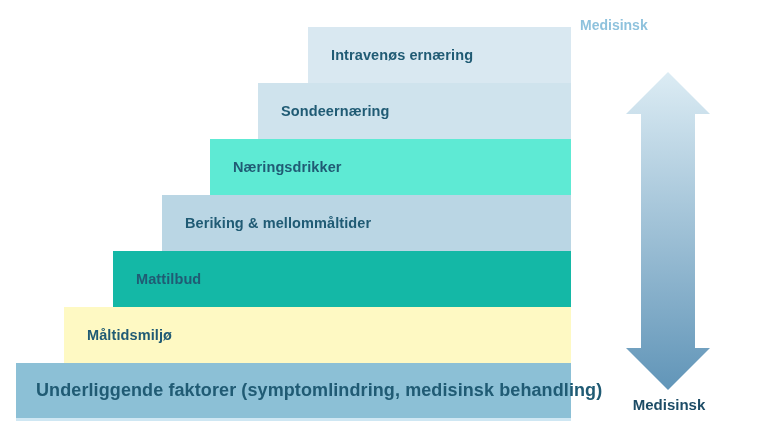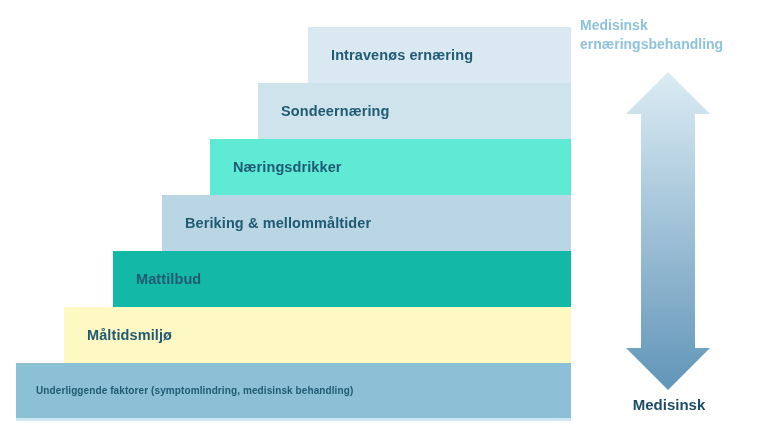--- a/index.html
+++ b/index.html
@@ -25,21 +25,21 @@
     white-space:nowrap;
   }
   
   .s0{left:308px;top:27px; width:263px;height:56px;}
   .s1{left:258px;top:83px; width:313px;height:56px;}
   .s2{left:210px;top:139px;width:361px;height:56px;}
   .s3{left:162px;top:195px;width:409px;height:56px;}
   .s4{left:113px;top:251px;width:458px;height:56px;}
   .s5{left:64px; top:307px;width:507px;height:56px;}
   .s6{left:16px; top:363px;width:555px;height:55px;padding-left:20px;}
-  .s6 .lbl{font-size:10px;}
+  .s6 .lbl{font-size:18px;}
   .base-shadow{
     position:absolute;
     left:16px;top:418px;width:555px;height:3px;
     background:#cfe7f3;
   }
   .arrow-wrap{
     position:absolute;
     left:626px;top:72px;width:84px;height:318px;
   }
   .axis-label-top{
@@ -84,21 +84,20 @@
     <span class="lbl">Måltidsmiljø</span>
   </div>
   <div class="step s6" style="background: rgb(140, 192, 214);">
     <span class="lbl">Underliggende faktorer (symptomlindring, medisinsk behandling)</span>
   </div>
 
   <div class="base-shadow" style="background: rgb(207, 231, 243);"></div>
 
   <div class="axis-label-top">
     <div>Medisinsk</div>
-    <div>ernæringsbehandling</div>
   </div>
 
   <div class="arrow-wrap">
     <svg width="84" height="318" viewBox="0 0 84 318" xmlns="http://www.w3.org/2000/svg">
       <defs>
         <linearGradient id="arrowGrad" x1="0" y1="0" x2="0" y2="1">
           <stop id="grad-top" offset="0" stop-color="#dcecf4"></stop>
           <stop id="grad-bottom" offset="1" stop-color="#6195b8"></stop>
         </linearGradient>
       </defs>

